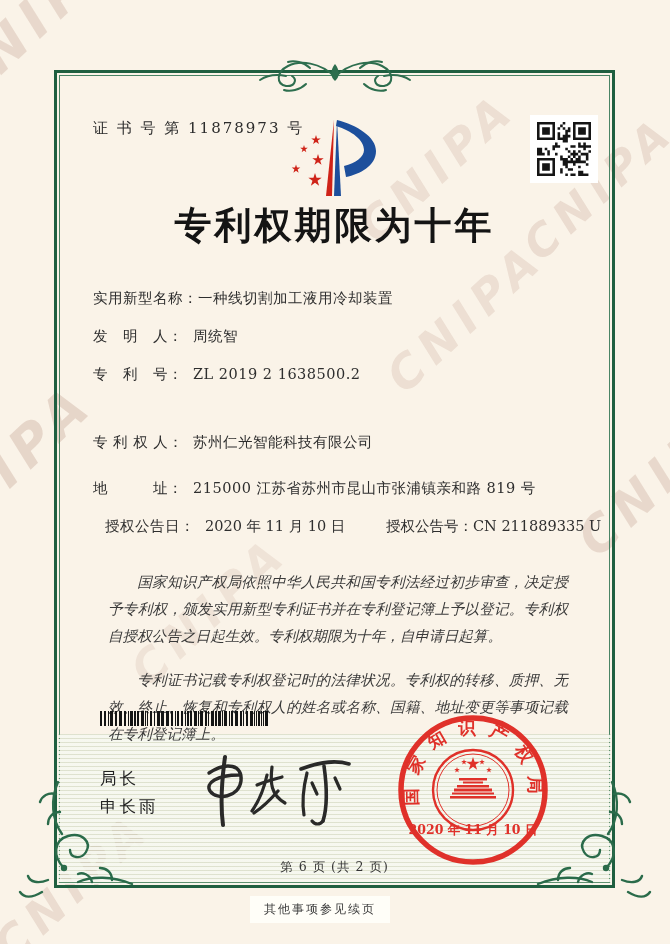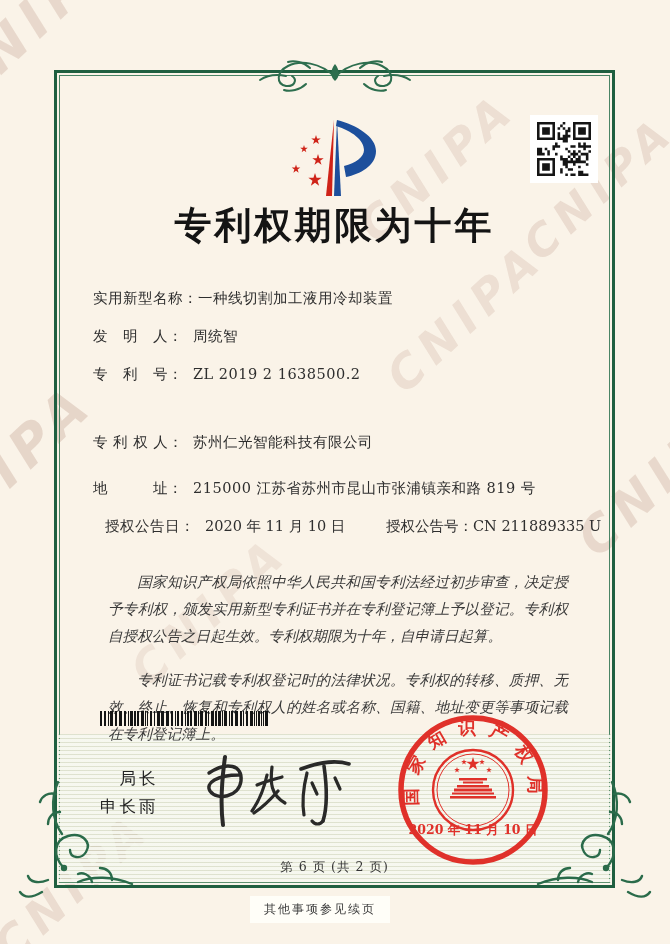--- a/index.html
+++ b/index.html
@@ -32,21 +32,21 @@
        display:flex;line-height:22px;z-index:3;}
   .lbl{flex:0 0 100px;white-space:nowrap;letter-spacing:.5px;}
   .val{flex:1;letter-spacing:.5px;}
   .grant2{position:absolute;left:281px;top:0;display:flex;white-space:nowrap;text-align:right;}
   .bodytext{position:absolute;left:34px;top:478px;width:494px;z-index:3;
             font-size:14.6px;line-height:27px;color:#3a3a3a;text-align:justify;font-style:italic;}
   .bodytext p{margin:17px;text-indent:2em;}
   .barcode{position:absolute;left:43px;top:638px;width:176px;height:15px;z-index:3;overflow:hidden;white-space:nowrap;}
   .barcode i{display:inline-block;height:15px;background:#141414;vertical-align:top;}
   .director{position:absolute;left:43px;top:692px;z-index:3;font-size:16.5px;color:#222;
-            letter-spacing:3px;line-height:28px;text-align:right;}
+            letter-spacing:3px;line-height:28px;}
   .sig{position:absolute;left:138px;top:672px;width:175px;height:100px;z-index:4;}
   .seal{position:absolute;left:336px;top:637px;width:160px;height:160px;z-index:5;opacity:.93;}
   .pagenum{position:absolute;left:0;top:786px;width:100%;text-align:center;font-size:12.5px;
            color:#333;letter-spacing:1px;z-index:3;}
   .contnote{position:absolute;left:250px;top:896px;background:#fffef8;padding:5px 14px;
             font-size:12px;color:#3c3c3c;letter-spacing:2px;z-index:3;}
 
   
   .orn-top{position:absolute;left:250px;top:54px;width:170px;height:48px;z-index:4;}
   .fl{position:absolute;width:128px;height:133px;z-index:4;}
@@ -88,20 +88,21 @@
   <span class="wm" style="left:505px;top:162px;font-size:44px;opacity:.8;">CNIPA</span>
   <span class="wm" style="left:368px;top:290px;opacity:.7;">CNIPA</span>
   <span class="wm" style="left:-107px;top:438px;font-size:54px;opacity:1;">CNIPA</span>
   <span class="wm" style="left:558px;top:447px;font-size:50px;opacity:.9;">CNIPA</span>
   <span class="wm" style="left:112px;top:584px;opacity:.55;">CNIPA</span>
   <span class="wm" style="left:-25px;top:860px;opacity:.8;">CNIPA</span>
 
   <div class="cert">
     <div class="guilloche"></div>
 
+    <div class="certno">证 书 号 第 11878973 号</div>
 
     <svg class="logo" viewBox="0 0 100 80">
       <polygon points="51,2 43,78 49,78" fill="#cf2318"></polygon>
       <polygon points="54,2 51,78 58,78" fill="#1d4f9c"></polygon>
       <path d="M54,2 C74,7 93,19 93,33 C93,48 77,56 63,59 L61,48 C73,45 81,39 81,32 C81,22 69,13 53,8 Z" fill="#1d4f9c"></path>
       <use href="#star5" fill="#cf2318" transform="translate(33,22) scale(5)"></use>
       <use href="#star5" fill="#cf2318" transform="translate(21,31) scale(4)"></use>
       <use href="#star5" fill="#cf2318" transform="translate(35,42) scale(6)"></use>
       <use href="#star5" fill="#cf2318" transform="translate(13,51) scale(4.5)"></use>
       <use href="#star5" fill="#cf2318" transform="translate(32,62) scale(7)"></use>

